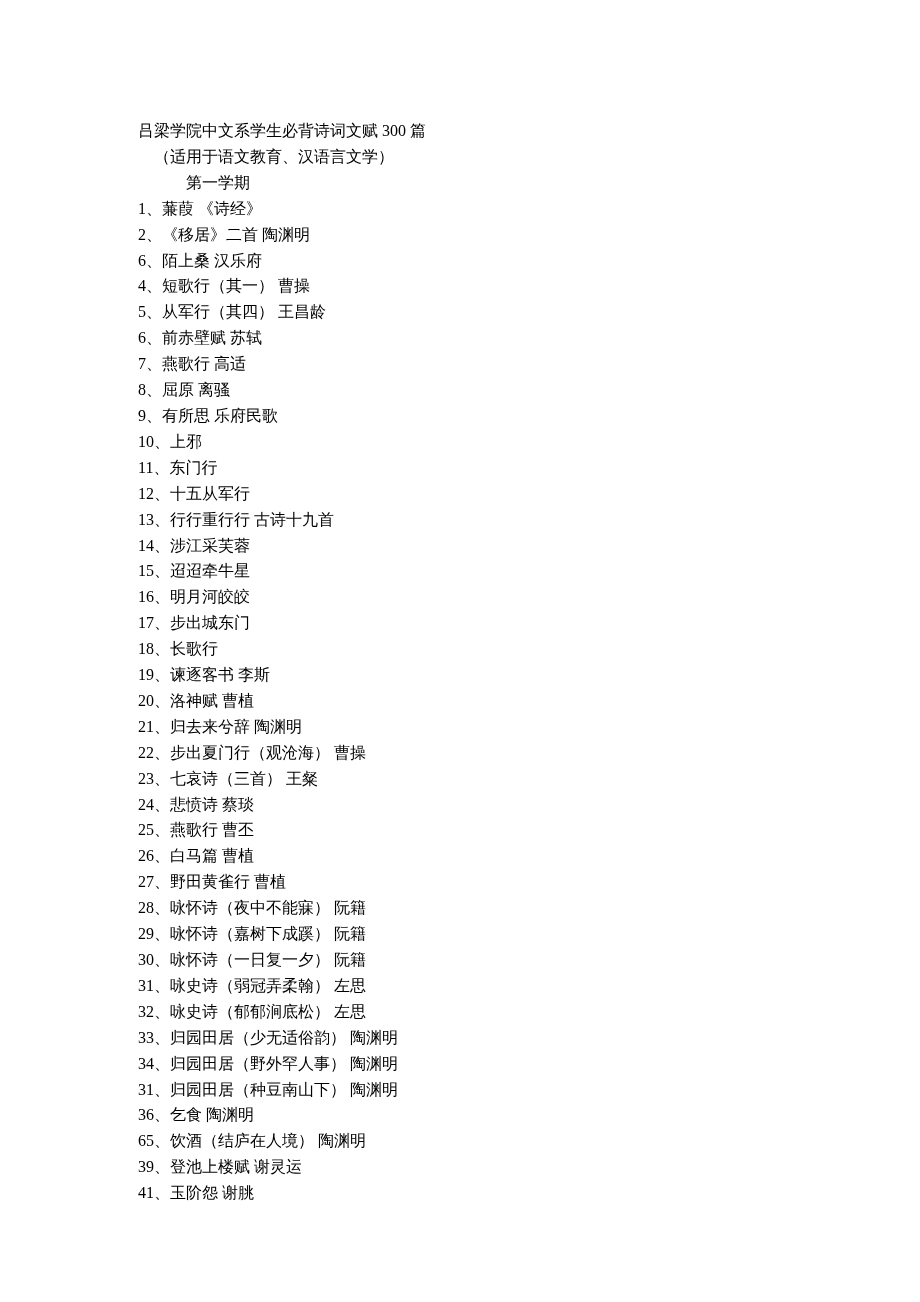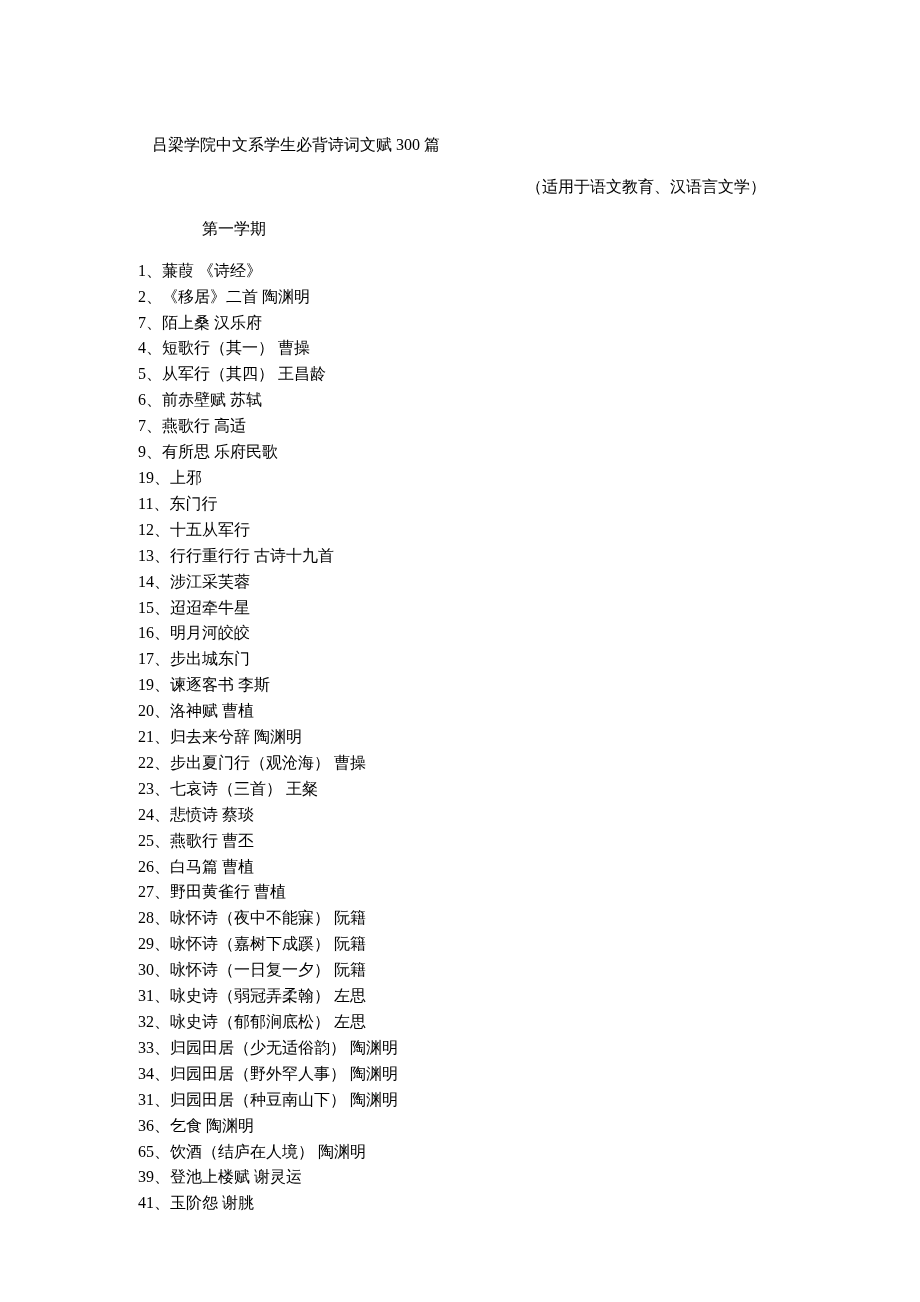--- a/index.html
+++ b/index.html
@@ -9,29 +9,28 @@
     font-family: "SimSun", "宋体", serif;
     font-size: 16px;
     color: #000;
     width: 920px;
   }
   .page {
     padding: 118px 138px 80px 138px;
     line-height: 1.62;
   }
   .title {
-    margin: 14px;
+    margin: 0;
   }
   .subtitle {
-    margin: 16px;
+    margin: 0;
     padding-left: 1em;
-    text-align: right;
   }
   .semester {
-    margin: 16px;
+    margin: 0;
     padding-left: 3em;
   }
   .poem-list {
     margin: 0;
     padding: 0;
   }
   .poem-item {
     margin: 0;
     white-space: nowrap;
   }
@@ -39,34 +38,36 @@
 </head>
 <body>
 
 <div class="page">
   <p class="title">吕梁学院中文系学生必背诗词文赋 300 篇</p>
   <p class="subtitle">（适用于语文教育、汉语言文学）</p>
   <p class="semester">第一学期</p>
   <div class="poem-list">
       <p class="poem-item">1、蒹葭  《诗经》</p>
       <p class="poem-item">2、《移居》二首  陶渊明</p>
-      <p class="poem-item">7、陌上桑  汉乐府</p>
+      <p class="poem-item">6、陌上桑  汉乐府</p>
       <p class="poem-item">4、短歌行（其一）  曹操</p>
       <p class="poem-item">5、从军行（其四）  王昌龄</p>
       <p class="poem-item">6、前赤壁赋  苏轼</p>
       <p class="poem-item">7、燕歌行  高适</p>
+      <p class="poem-item">8、屈原  离骚</p>
       <p class="poem-item">9、有所思  乐府民歌</p>
-      <p class="poem-item">19、上邪</p>
+      <p class="poem-item">10、上邪</p>
       <p class="poem-item">11、东门行</p>
       <p class="poem-item">12、十五从军行</p>
       <p class="poem-item">13、行行重行行  古诗十九首</p>
       <p class="poem-item">14、涉江采芙蓉</p>
       <p class="poem-item">15、迢迢牵牛星</p>
       <p class="poem-item">16、明月河皎皎</p>
       <p class="poem-item">17、步出城东门</p>
+      <p class="poem-item">18、长歌行</p>
       <p class="poem-item">19、谏逐客书  李斯</p>
       <p class="poem-item">20、洛神赋  曹植</p>
       <p class="poem-item">21、归去来兮辞  陶渊明</p>
       <p class="poem-item">22、步出夏门行（观沧海）  曹操</p>
       <p class="poem-item">23、七哀诗（三首）  王粲</p>
       <p class="poem-item">24、悲愤诗  蔡琰</p>
       <p class="poem-item">25、燕歌行  曹丕</p>
       <p class="poem-item">26、白马篇  曹植</p>
       <p class="poem-item">27、野田黄雀行  曹植</p>
       <p class="poem-item">28、咏怀诗（夜中不能寐）  阮籍</p>

